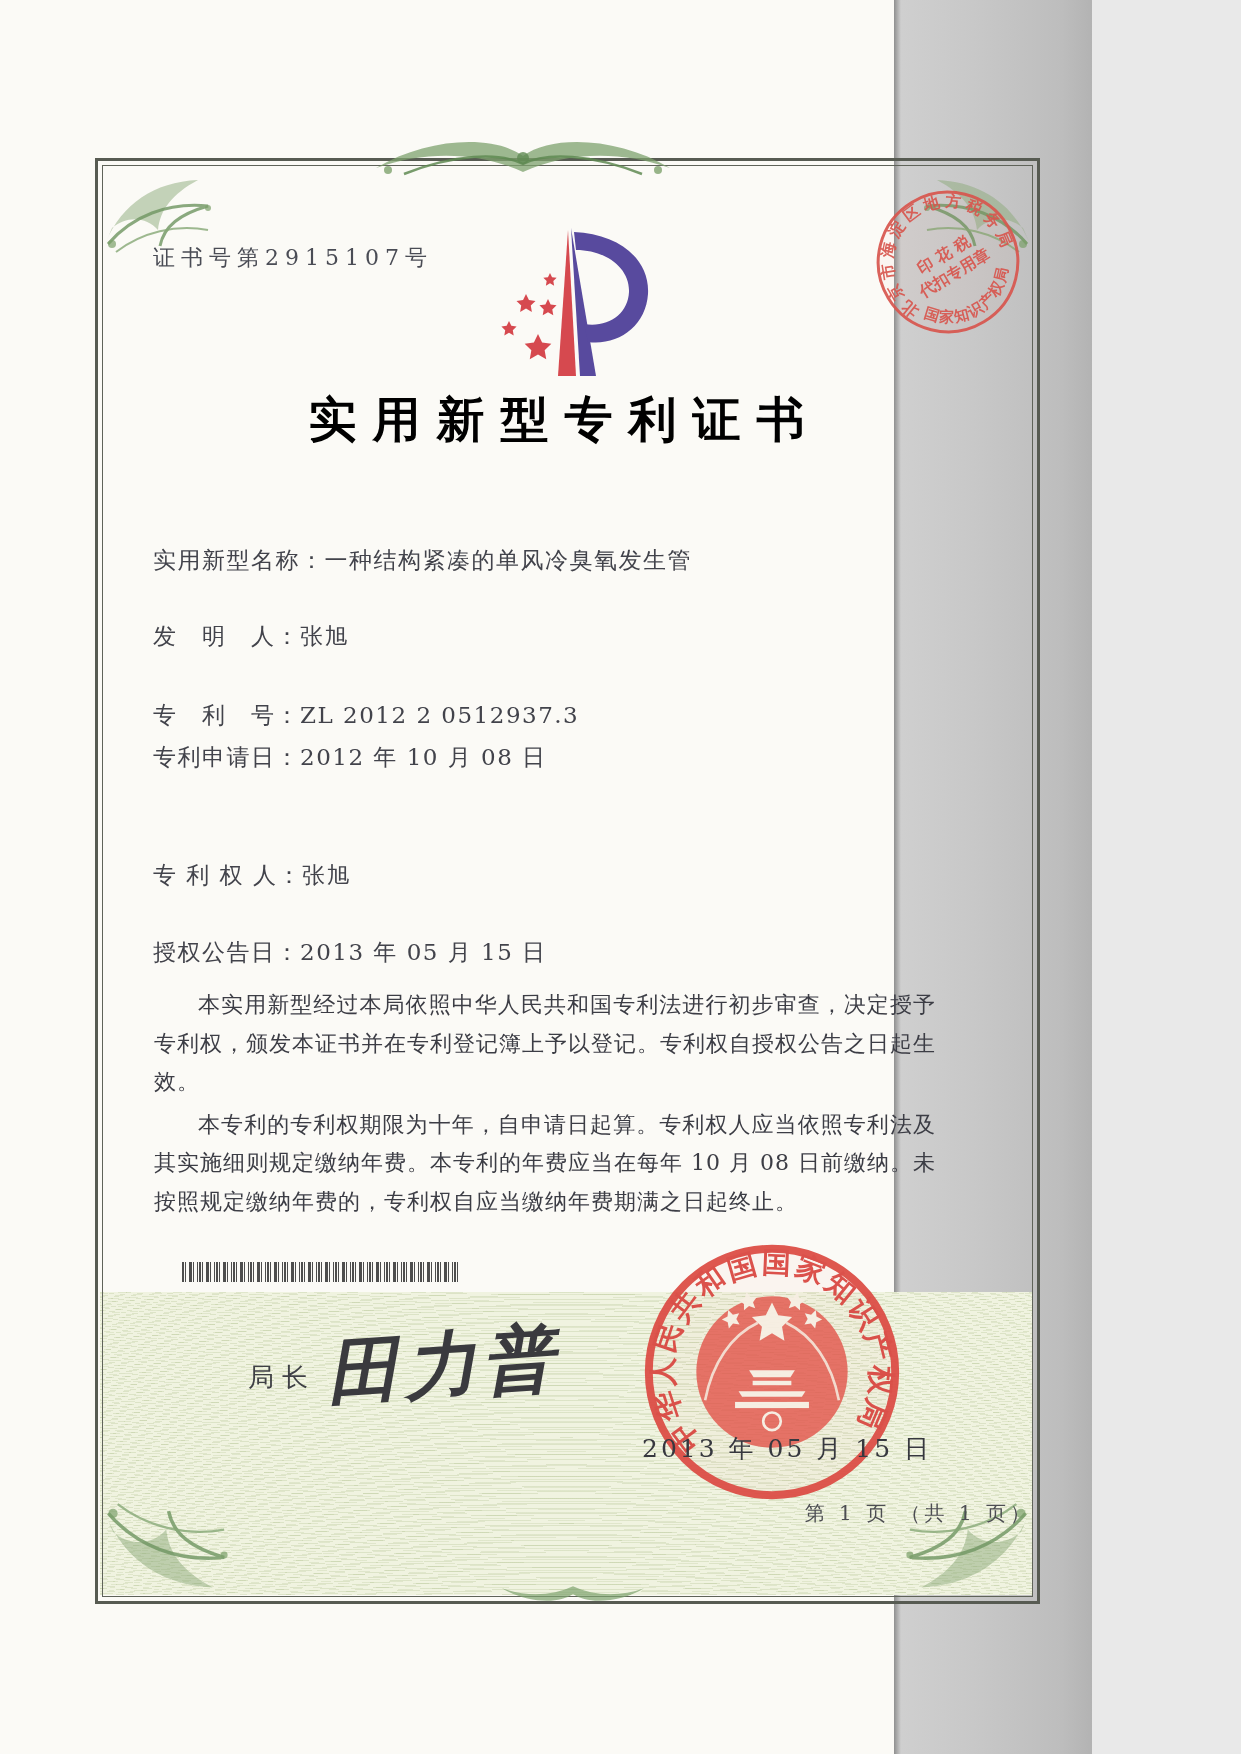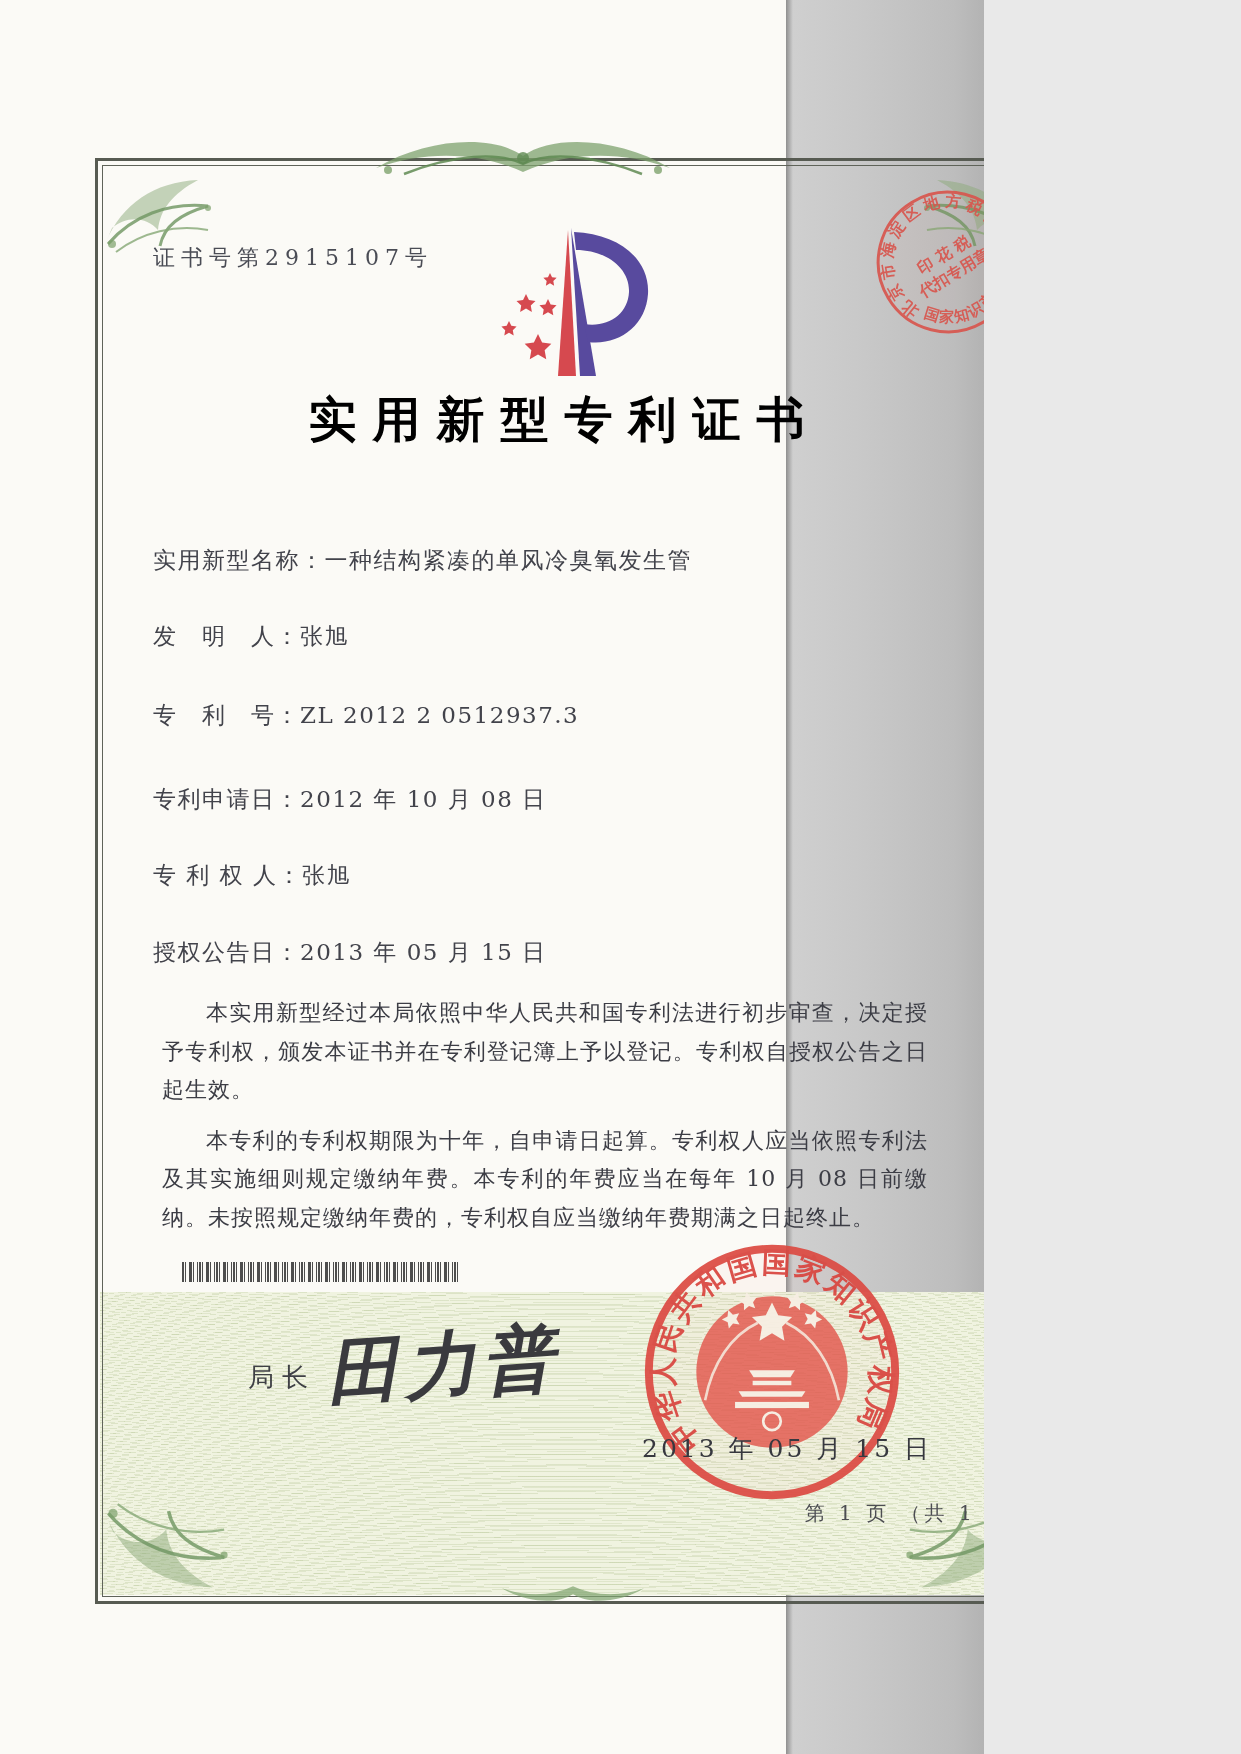--- a/index.html
+++ b/index.html
@@ -1,35 +1,35 @@
 <!DOCTYPE html>
 <html><head>
 <meta charset="utf-8">
 <style>
   html,body{margin:0;padding:0;background:#e9e9e9;}
-  .page{position:relative;width:984px;height:1754px;background:#fbfaf6;overflow:hidden;
+  .page{position:relative;width:1092px;height:1754px;background:#fbfaf6;overflow:hidden;
         font-family:"DejaVu Sans","Liberation Sans",sans-serif;color:#3c3d45;}
   .scan-edge{position:absolute;top:0;right:0;width:198px;height:100%;
         background:linear-gradient(90deg,#8f8f8f 0px,#cfcfcf 7px,#c8c8c8 40%,#bdbdbd 85%,#b3b3b3 100%);}
   .frame{position:absolute;left:95px;top:158px;width:939px;height:1440px;border:3px solid #575b52;}
   .frame::after{content:"";position:absolute;inset:4px;border:1px solid #5f6359;}
   .watermark-band{position:absolute;left:100px;top:1292px;width:933px;height:303px;
         background-color:#f0f3e0;
         background-image:
           repeating-radial-gradient(1400px 430px at 50% -150%, rgba(140,164,96,0.20) 0 1.5px, transparent 1.5px 8px),
           repeating-radial-gradient(1500px 460px at 50% 255%, rgba(140,164,96,0.16) 0 1.5px, transparent 1.5px 9px);}
   .cert-no{position:absolute;left:153px;top:243px;font-size:22px;letter-spacing:6px;color:#4a4c55;
         font-family:"DejaVu Serif","Liberation Serif",serif;}
   .title{position:absolute;left:95px;top:388px;width:939px;text-align:center;font-size:48px;font-weight:bold;
         letter-spacing:16px;color:#000000;font-family:"DejaVu Serif","Liberation Serif",serif;}
   .field-row{position:absolute;left:153px;font-size:23px;letter-spacing:1.5px;color:#42434b;
         font-family:"DejaVu Serif","Liberation Serif",serif;white-space:nowrap;}
   .paras{position:absolute;left:150px;top:982px;width:790px;font-size:22px;line-height:38.5px;
         text-align:justify;color:#3c3d45;font-family:"DejaVu Serif","Liberation Serif",serif;letter-spacing:1px;}
-  .paras p{margin:12px;text-indent:2em;}
+  .paras p{margin:4px;text-indent:2em;}
   .barcode{position:absolute;left:182px;top:1262px;width:278px;height:20px;opacity:.85;
         background-image:repeating-linear-gradient(90deg,
           #2f2f2f 0 2px,transparent 2px 3px,
           #2f2f2f 3px 4px,transparent 4px 7px,
           #2f2f2f 7px 10px,transparent 10px 11px,
           #2f2f2f 11px 12px,transparent 12px 15px,
           #2f2f2f 15px 16px,transparent 16px 17px);}
   .sig-label{position:absolute;left:248px;top:1360px;font-size:26px;letter-spacing:8px;color:#3f4045;
         font-family:"DejaVu Serif","Liberation Serif",serif;text-align:center;}
   .sig-name{position:absolute;left:326px;top:1318px;font-size:72px;font-weight:bold;font-style:italic;
@@ -120,21 +120,21 @@
 
   <div class="field-row" style="top:545px;">
     <span>实用新型名称：</span><span>一种结构紧凑的单风冷臭氧发生管</span>
   </div>
   <div class="field-row" style="top:621px;">
     <span>发　明　人：</span><span>张旭</span>
   </div>
   <div class="field-row" style="top:700px;">
     <span>专　利　号：</span><span>ZL 2012 2 0512937.3</span>
   </div>
-  <div class="field-row" style="top:784px;">
+  <div class="field-row" style="top:742px;">
     <span>专利申请日：</span><span>2012 年 10 月 08 日</span>
   </div>
   <div class="field-row" style="top:860px;">
     <span>专 利 权 人：</span><span>张旭</span>
   </div>
   <div class="field-row" style="top:937px;">
     <span>授权公告日：</span><span>2013 年 05 月 15 日</span>
   </div>
 
   <div class="paras">

